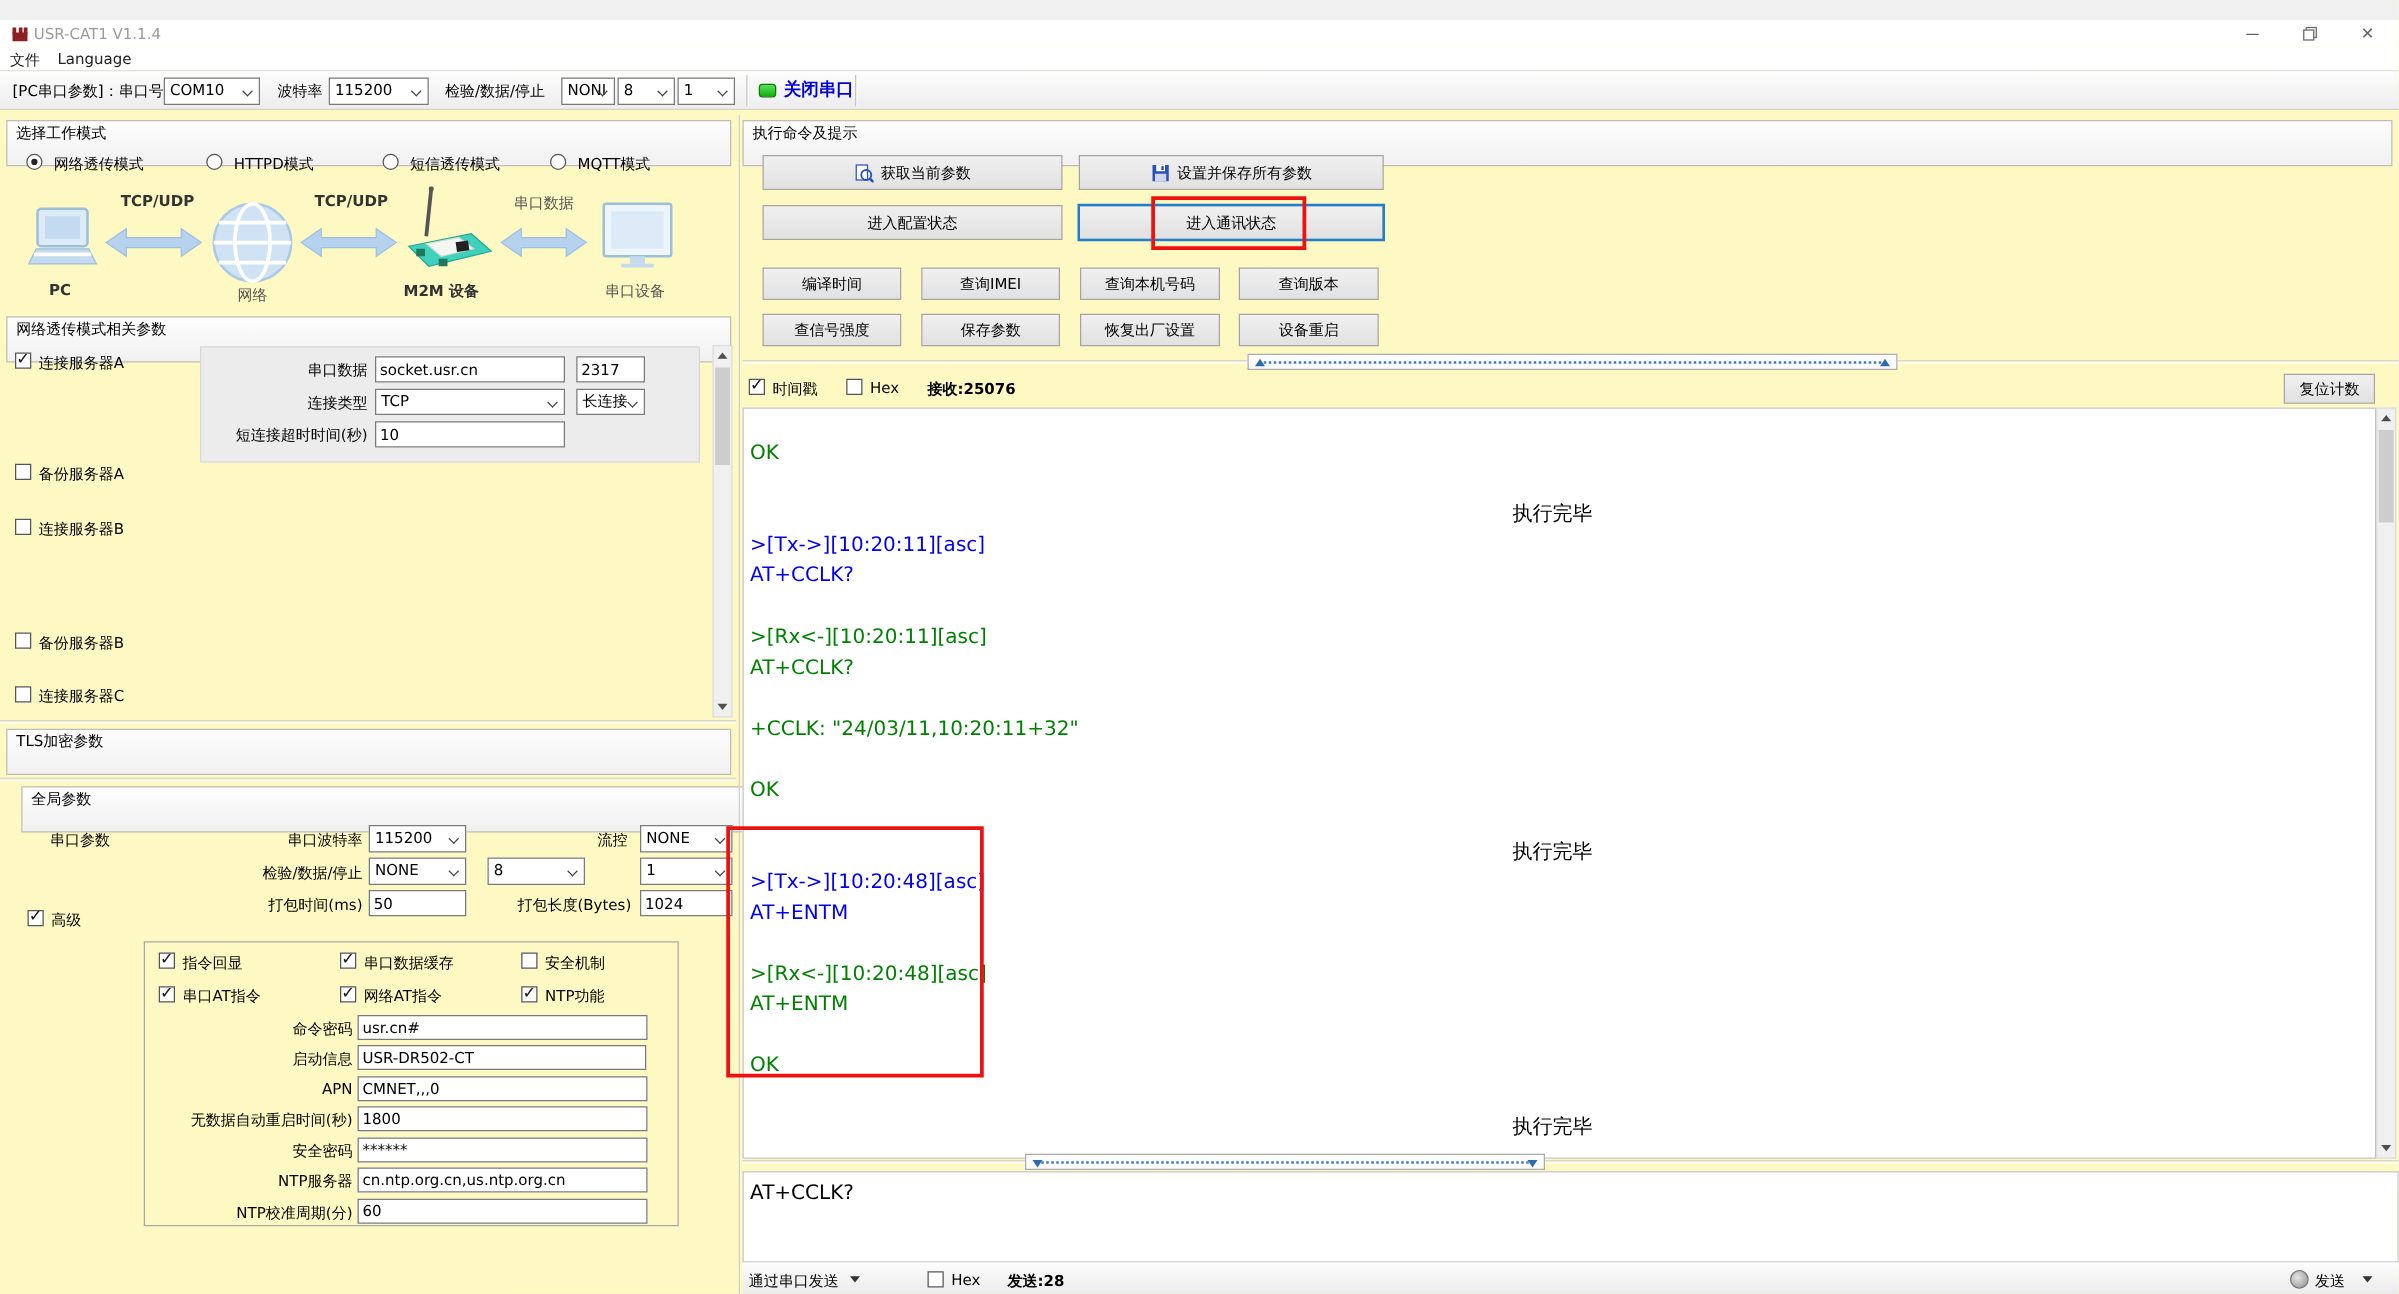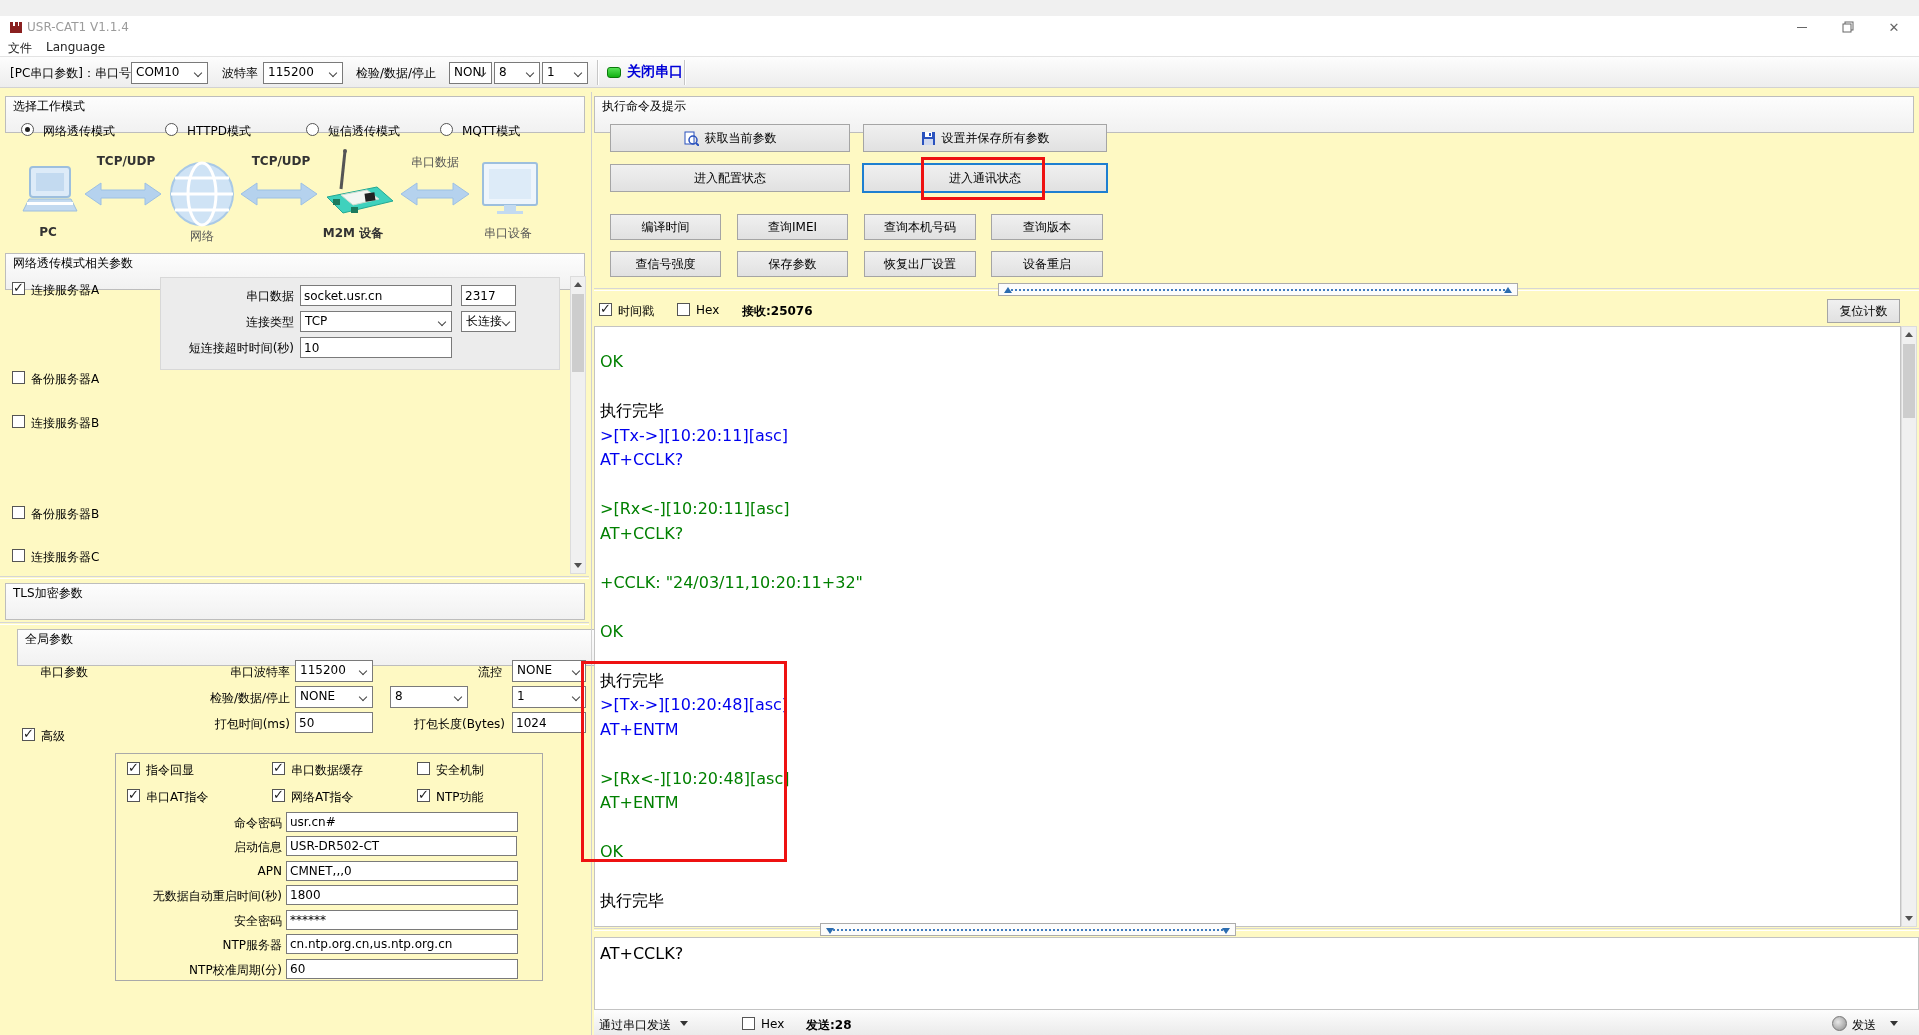--- a/index.html
+++ b/index.html
@@ -35,21 +35,21 @@
   
   .split-slider { position:absolute; height:13px; background:#fcfcfc; border:1px solid #ababab; }
   .split-dots { position:absolute; left:12px; right:12px; top:5px; border-top:2px dotted #3f7cc0; }
   .sp-tri-up { position:absolute; top:3px; width:0; height:0; border-left:4px solid transparent; border-right:4px solid transparent; border-bottom:6px solid #2b6cb0; }
   .sp-tri-down { position:absolute; top:4px; width:0; height:0; border-left:4px solid transparent; border-right:4px solid transparent; border-top:6px solid #2b6cb0; }
   
   #log-area { left:594px; top:310px; width:1307px; height:601px; background:#fff; border:1px solid #c3c3c3; overflow:hidden; padding:23px 16px 0 5px; }
   .lg { height:24.5px; line-height:24.5px; font-size:16px; white-space:nowrap; }
   .lg-green { color:#008000; }
   .lg-blue { color:#0000ee; }
-  .lg-black { color:#000; }
+  .lg-black { color:#000;text-align:center; }
   .redbox { position:absolute; border:3px solid #ee1111; background:transparent; z-index:60; }
   #send-area { left:594px; top:921px; width:1325px; height:73px; background:#fff; border:1px solid #c3c3c3; }
   #send-bar { left:594px; top:994px; width:1325px; height:28px; background:linear-gradient(#fdfdfd,#e9e9e9); border-bottom:1px solid #d5d5d5; }
   #statusbar { left:0; top:1022px; width:1919px; height:13px; background:#f5f5f5; border-top:1px solid #d8d8d8; }
   .blue-focus { outline:2px solid #1e7fd0; outline-offset:-1px; }
   .vline { width:1px; background:#d0d0d0; }
 </style>
 </head>
 <body>
 

